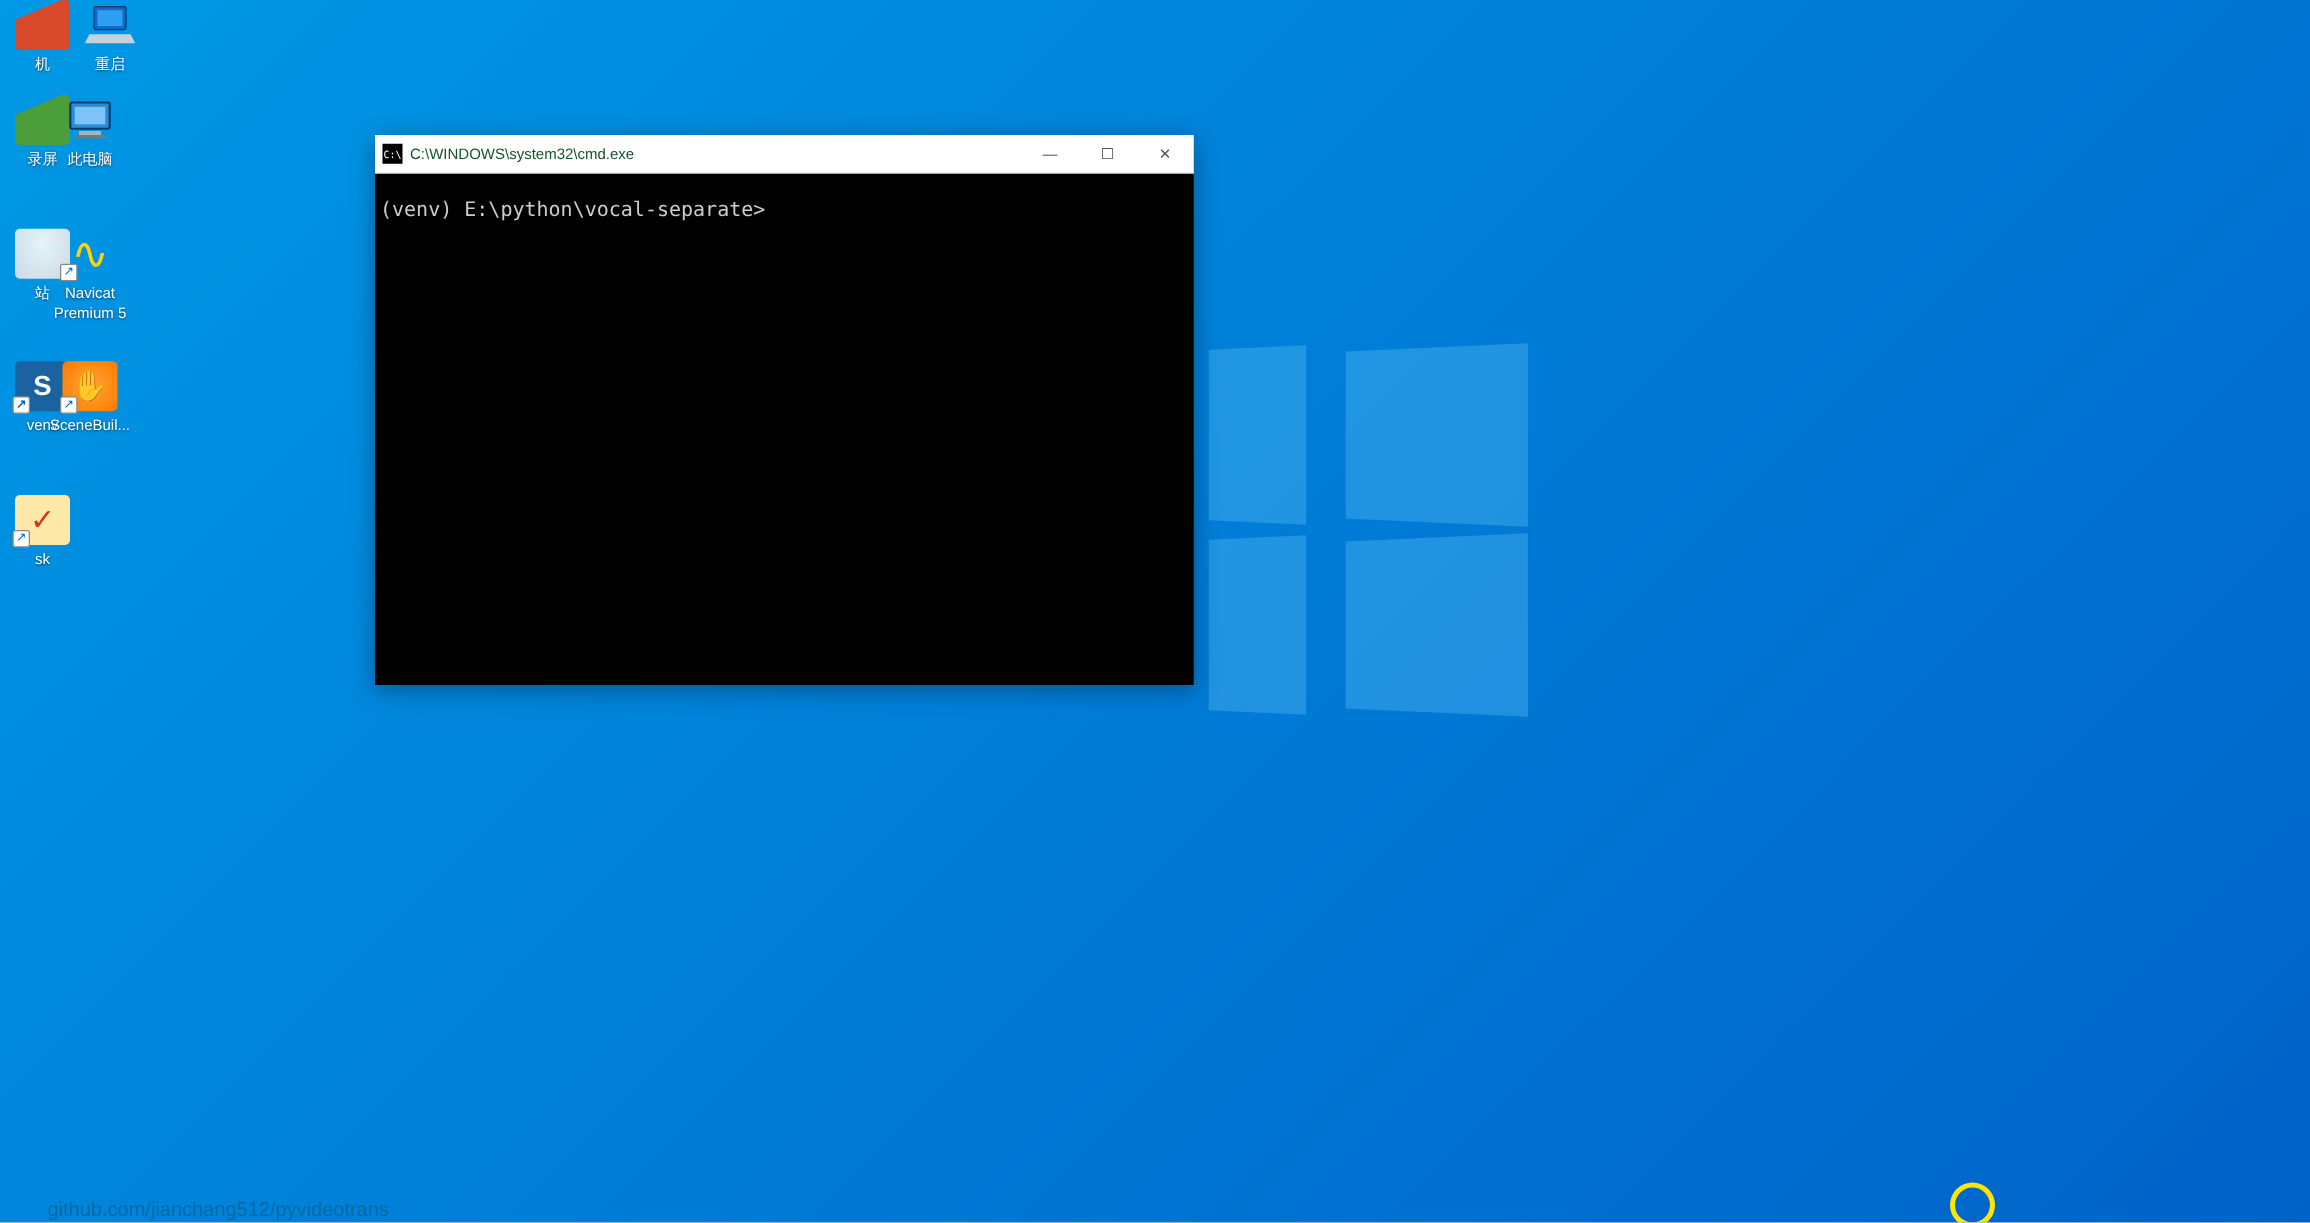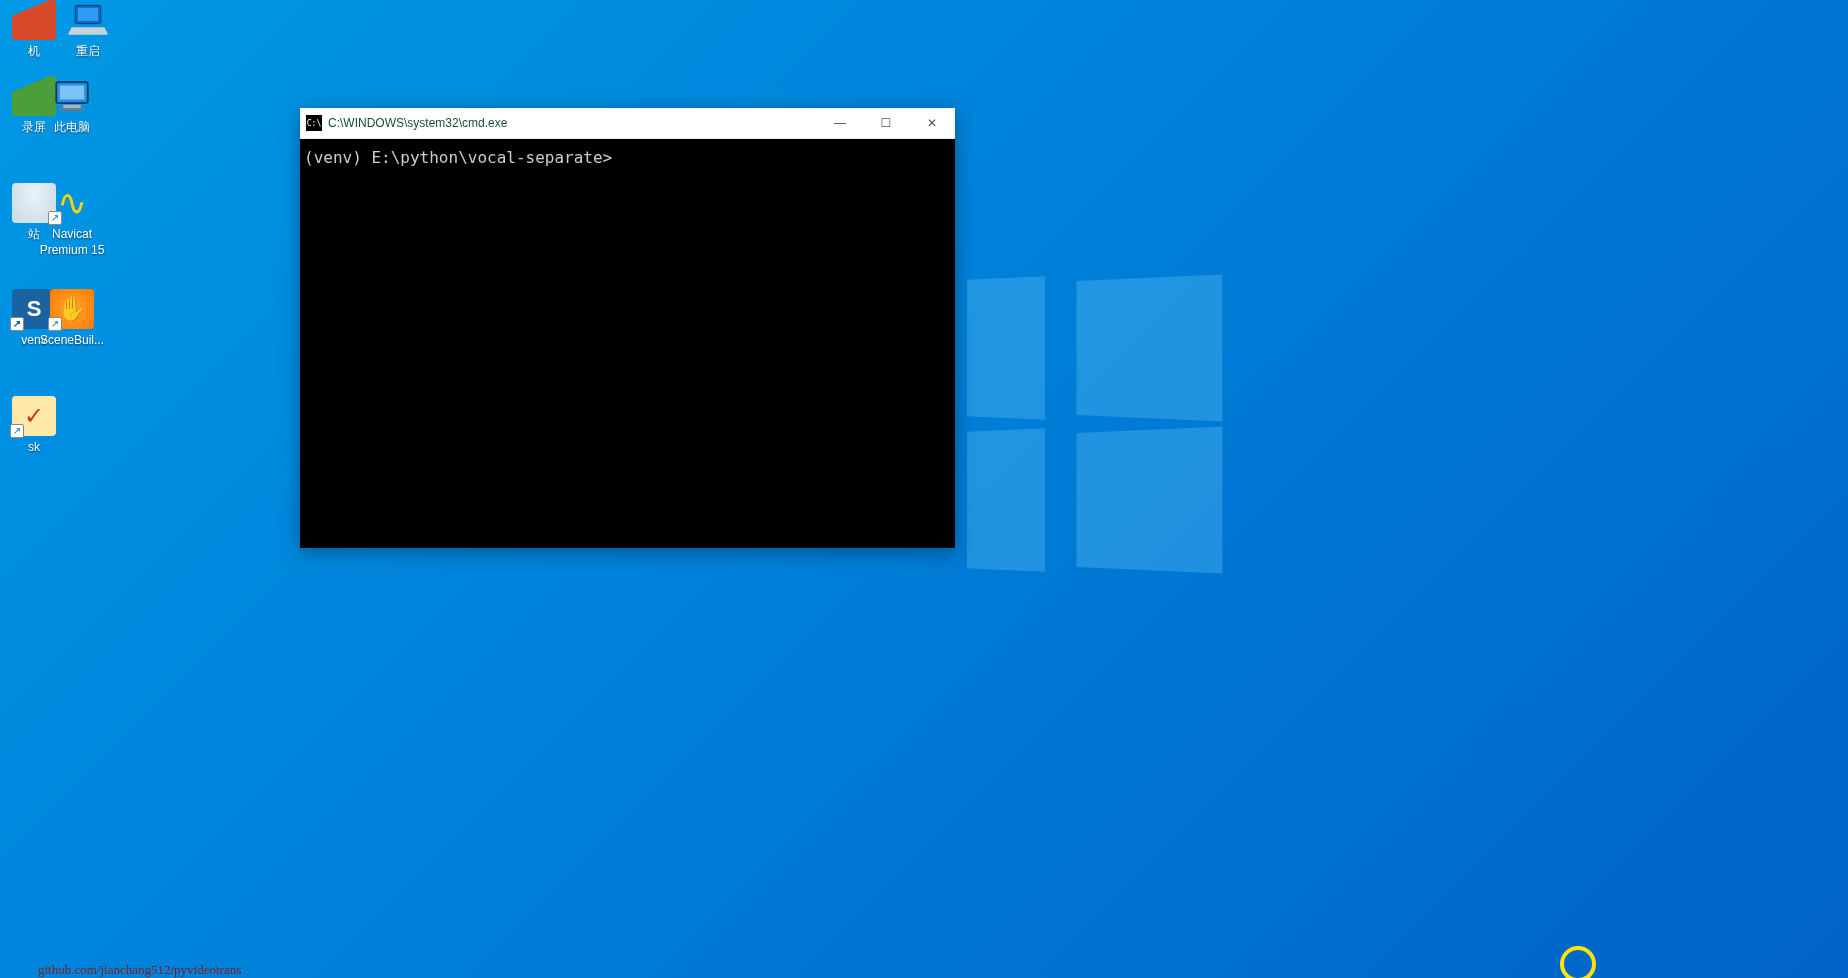--- a/index.html
+++ b/index.html
@@ -137,40 +137,40 @@
     cursor: pointer;
   }
 
   .console-body {
     flex: 1;
     background: #000;
     color: #ccc;
     font-family: "NSimSun", "SimSun", "Consolas", monospace;
     font-size: 16px;
     line-height: 1.6;
-    padding: 6px 4px 4px 4px;
+    padding: 16px 4px 4px 4px;
     overflow: hidden;
   }
   .console-body .cursor {
     display:inline-block;
     width: 9px;
     height: 18px;
     background: #ccc;
     vertical-align: text-bottom;
     opacity: 0;
   }
 
   
   .status-line {
     position: absolute;
     left: 38px;
     bottom: 0;
-    font-size: 13px;
-    color: #7f1d1d;
-    font-family: Liberation Serif, serif;
+    font-size: 16px;
+    color: #0369a1;
+    font-family: Liberation Sans, sans-serif;
   }
 
   .cursor-ring {
     position: absolute;
     right: 252px;
     bottom: -4px;
     width: 36px;
     height: 36px;
     border: 4px solid #ffe600;
     border-radius: 50%;
@@ -216,21 +216,21 @@
         </svg>
       </div>
       <div class="label">此电脑</div>
     </div>
     <div class="icon-cell" style="left: -2px; top: 183px;">
       <div class="glyph glyph-recycle"></div>
       <div class="label">站</div>
     </div>
     <div class="icon-cell" style="left: 36px; top: 183px;">
       <div class="glyph glyph-navicat">∿<div class="shortcut-arrow">↗</div></div>
-      <div class="label">Navicat Premium 15</div>
+      <div class="label">Navicat Premium 5</div>
     </div>
     <div class="icon-cell" style="left: -2px; top: 289px;">
       <div class="glyph glyph-shop">S<div class="shortcut-arrow">↗</div></div>
       <div class="label">venv</div>
     </div>
     <div class="icon-cell" style="left: 36px; top: 289px;">
       <div class="glyph glyph-scene">✋<div class="shortcut-arrow">↗</div></div>
       <div class="label">SceneBuil...</div>
     </div>
     <div class="icon-cell" style="left: -2px; top: 396px;">

